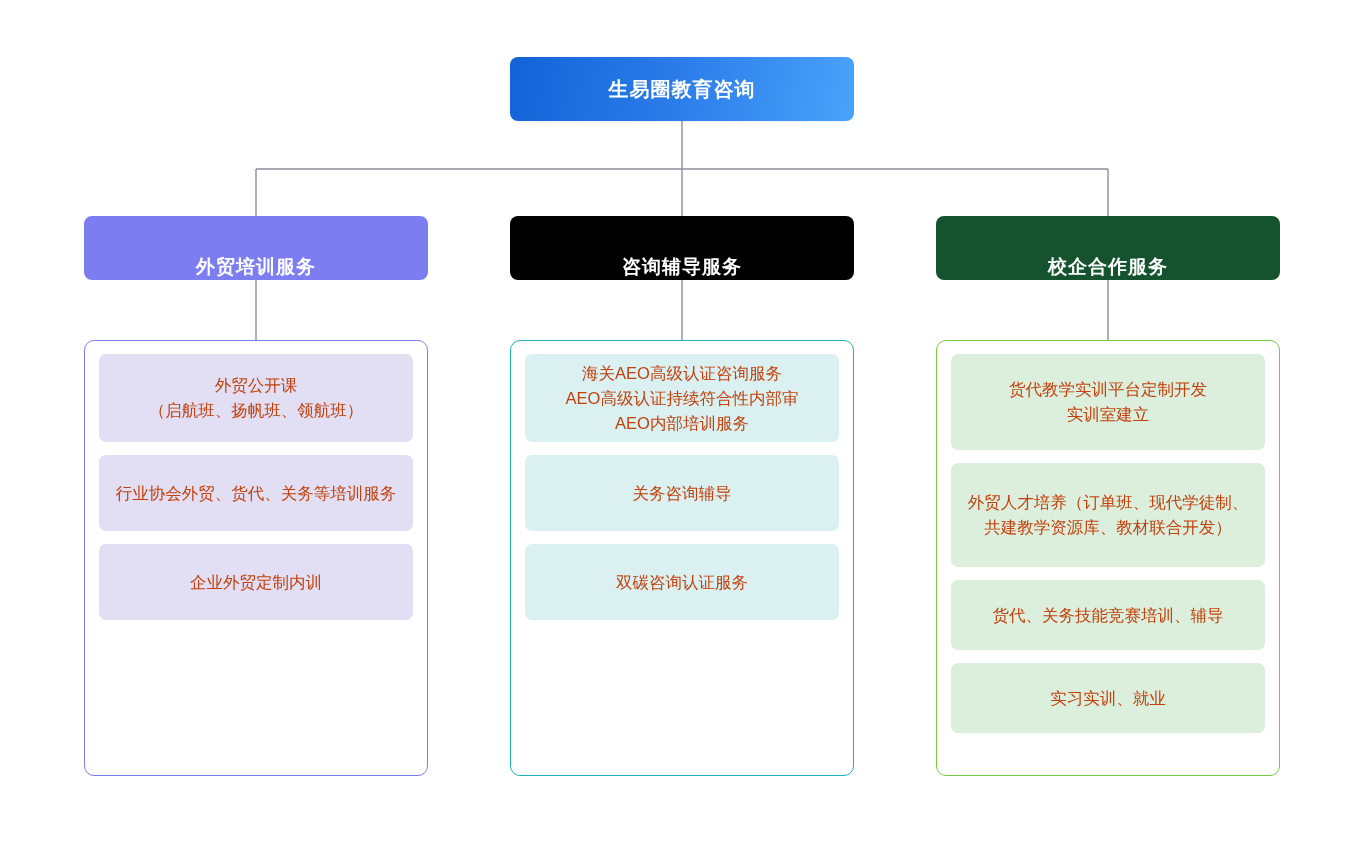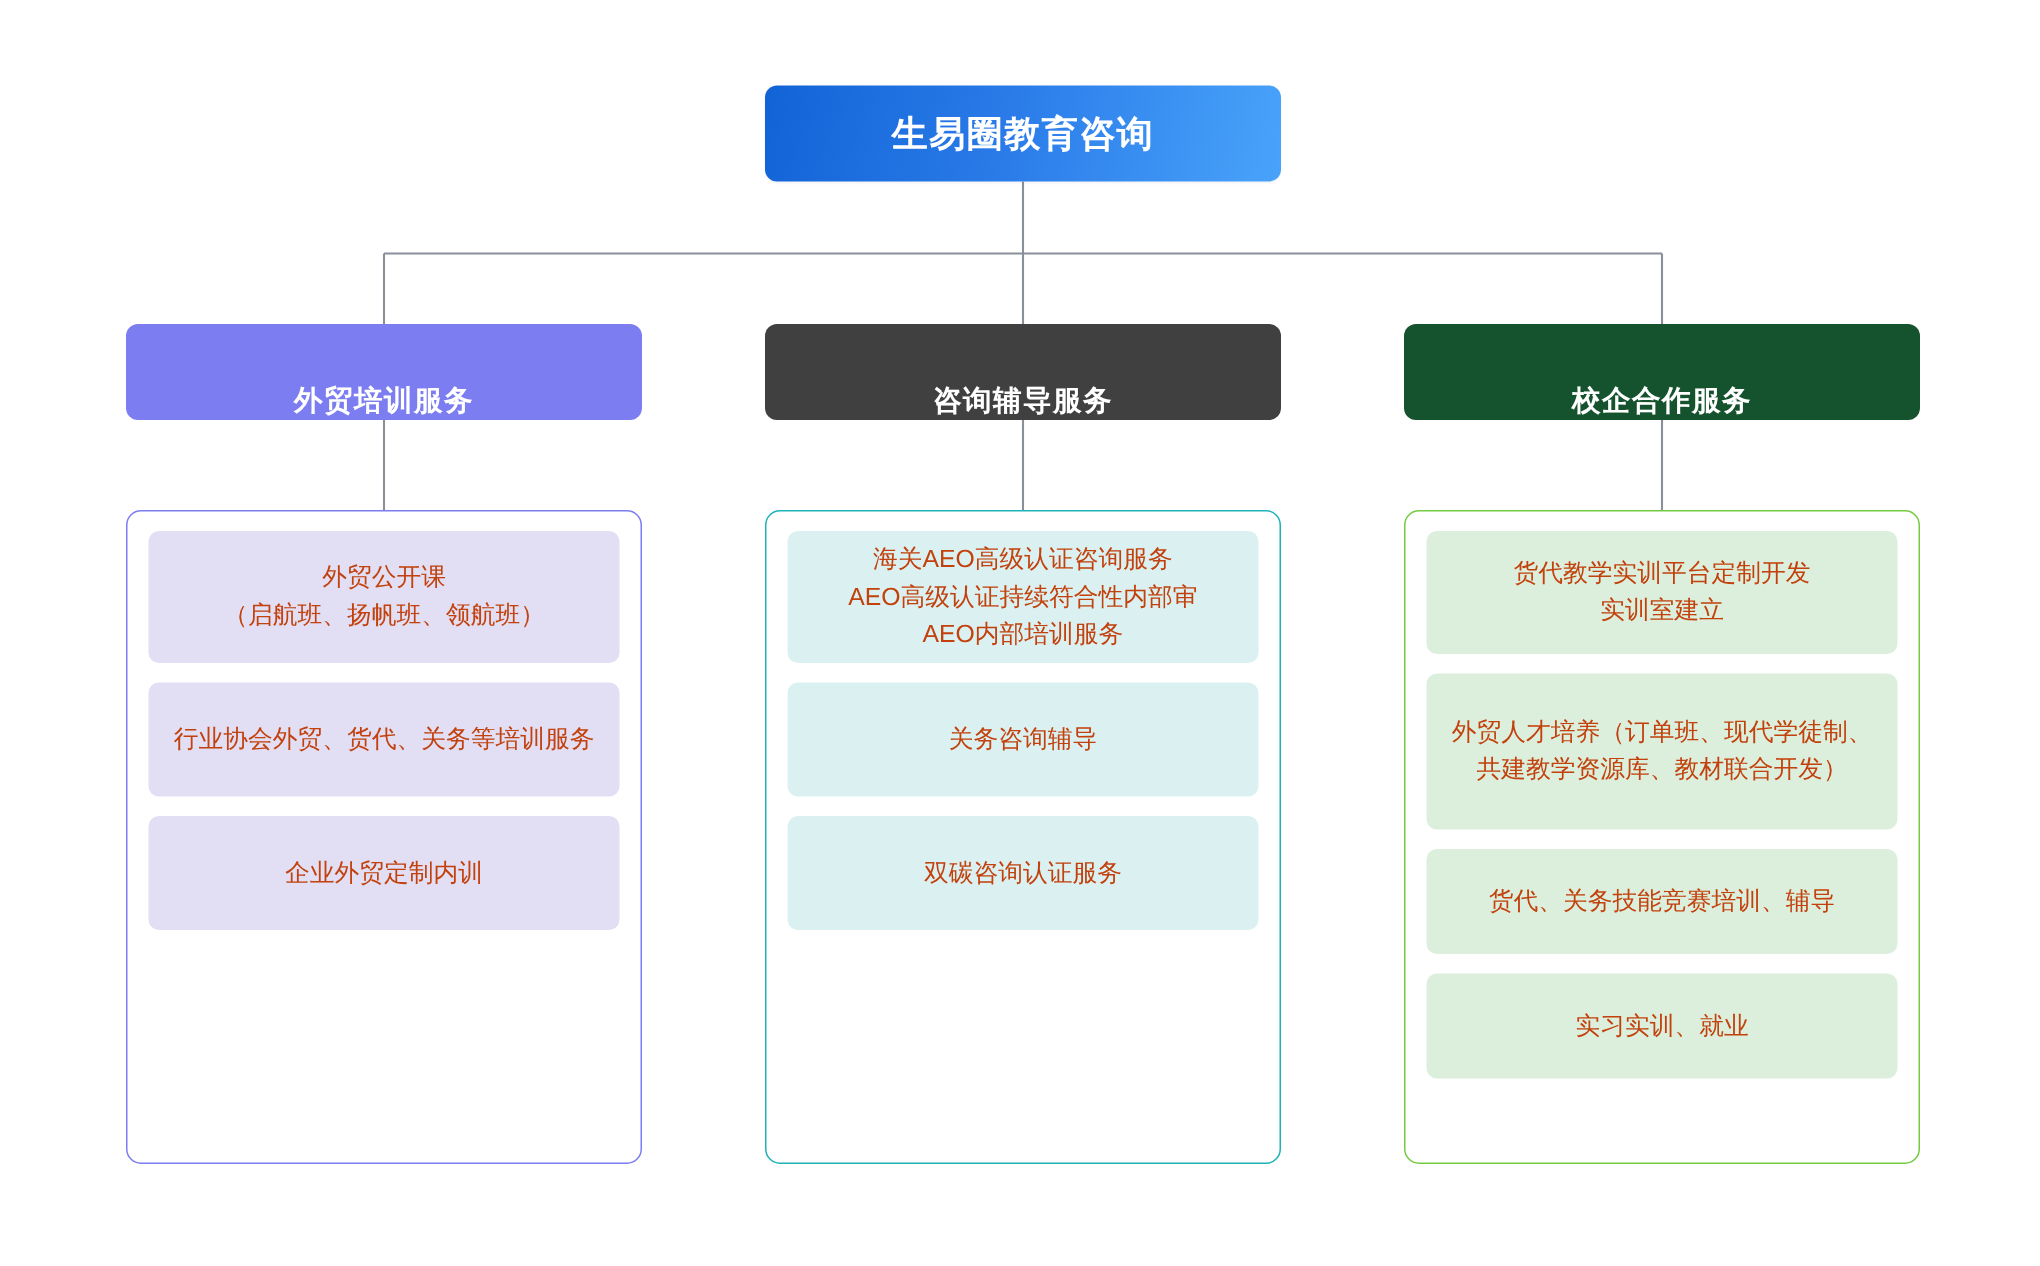--- a/index.html
+++ b/index.html
@@ -34,21 +34,21 @@
   
   .root-node {
     position: absolute;
     left: 510px;
     top: 57px;
     width: 344px;
     height: 64px;
     border-radius: 8px;
     background: linear-gradient(100deg, #1263d6 0%, #2b7ce9 48%, #49a3fa 100%);
     color: #ffffff;
-    font-size: 24px;
+    font-size: 20px;
     font-weight: bold;
     letter-spacing: 1px;
     display: flex;
     align-items: center;
     justify-content: center;
     z-index: 3;
     box-shadow: 0 1px 2px rgba(0,0,0,0.06);
   }
 
   
@@ -108,41 +108,41 @@
     white-space: pre-line;
   }
   .item-card:last-child { margin-bottom: 0; }
 
   
   .col-left .branch-header { background: #7b7df0; }
   .col-left .group-box     { border-color: #7b7df0; }
   .col-left .item-card     { background: #e2def4; }
 
   
-  .col-middle .branch-header { background: #404040; }
+  .col-middle .branch-header { background: #000000; }
   .col-middle .group-box     { border-color: #1cb3b8; }
   .col-middle .item-card     { background: #dbf1f1; }
 
   
   .col-right .branch-header { background: #14532d; }
   .col-right .group-box     { border-color: #74cb40; }
   .col-right .item-card     { background: #dcefdc; }
 
   
   .col-left   .item-card:nth-child(1) { height: 88px; }
   .col-left   .item-card:nth-child(2) { height: 76px; }
   .col-left   .item-card:nth-child(3) { height: 76px; }
   .col-left   .item-card:nth-child(4) { height: 100px; }
 
   .col-middle .item-card:nth-child(1) { height: 88px; }
   .col-middle .item-card:nth-child(2) { height: 76px; }
   .col-middle .item-card:nth-child(3) { height: 76px; }
   .col-middle .item-card:nth-child(4) { height: 76px; }
 
-  .col-right  .item-card:nth-child(1) { height: 82px; }
+  .col-right  .item-card:nth-child(1) { height: 96px; }
   .col-right  .item-card:nth-child(2) { height: 104px; }
   .col-right  .item-card:nth-child(3) { height: 70px; }
   .col-right  .item-card:nth-child(4) { height: 70px; }
 </style>
 </head>
 <body>
 
 <div id="chart-root">
 
   <svg id="connectors" viewBox="0 0 1360 844" width="1360" height="844">

